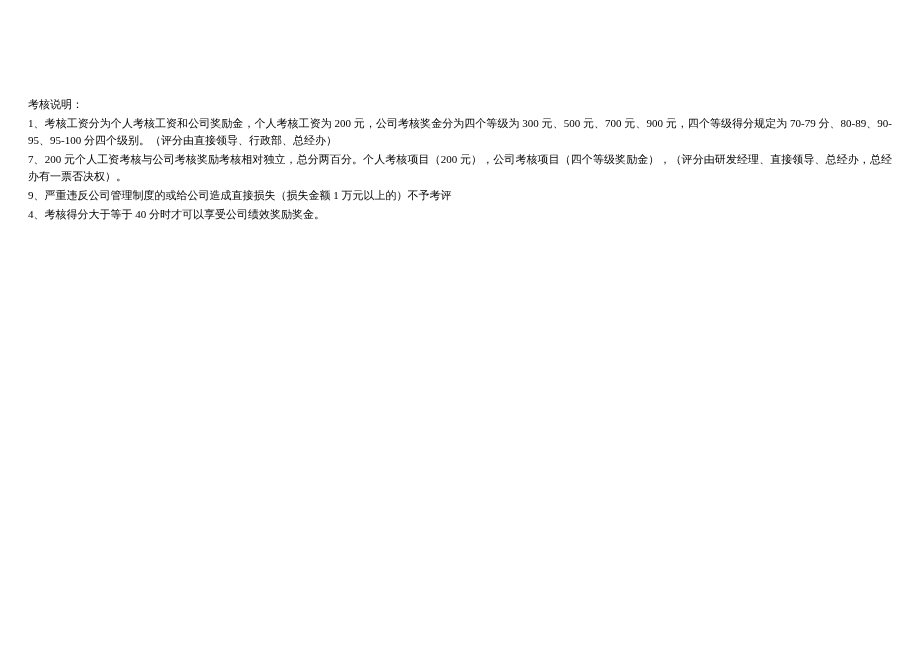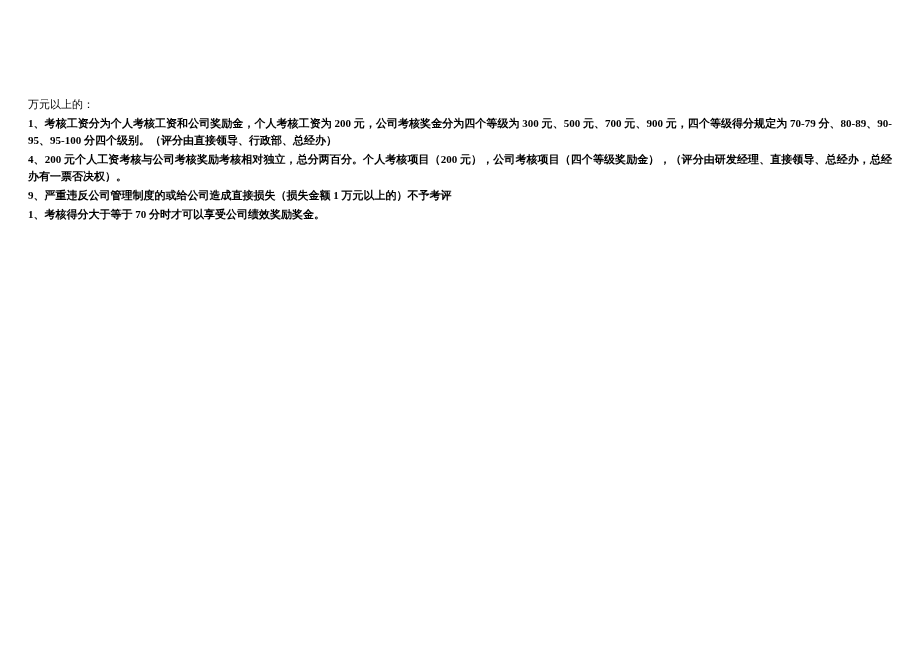--- a/index.html
+++ b/index.html
@@ -16,23 +16,22 @@
       color: #000000;
       padding: 96px 28px 0 28px;
       line-height: 1.55;
     }
     .title {
       margin-bottom: 2px;
     }
     .item {
       margin-bottom: 2px;
       text-align: justify;
-      font-weight: bold;
     }
   </style>
 </head>
 <body>
 
-<div class="title">万元以上的：</div>
+<div class="title">考核说明：</div>
 <div class="item">1、考核工资分为个人考核工资和公司奖励金，个人考核工资为 200 元，公司考核奖金分为四个等级为 300 元、500 元、700 元、900 元，四个等级得分规定为 70-79 分、80-89、90-95、95-100 分四个级别。（评分由直接领导、行政部、总经办）</div>
-<div class="item">4、200 元个人工资考核与公司考核奖励考核相对独立，总分两百分。个人考核项目（200 元），公司考核项目（四个等级奖励金），（评分由研发经理、直接领导、总经办，总经办有一票否决权）。</div>
+<div class="item">7、200 元个人工资考核与公司考核奖励考核相对独立，总分两百分。个人考核项目（200 元），公司考核项目（四个等级奖励金），（评分由研发经理、直接领导、总经办，总经办有一票否决权）。</div>
 <div class="item">9、严重违反公司管理制度的或给公司造成直接损失（损失金额 1 万元以上的）不予考评</div>
-<div class="item">1、考核得分大于等于 70 分时才可以享受公司绩效奖励奖金。</div>
+<div class="item">4、考核得分大于等于 40 分时才可以享受公司绩效奖励奖金。</div>
 
 </body></html>

